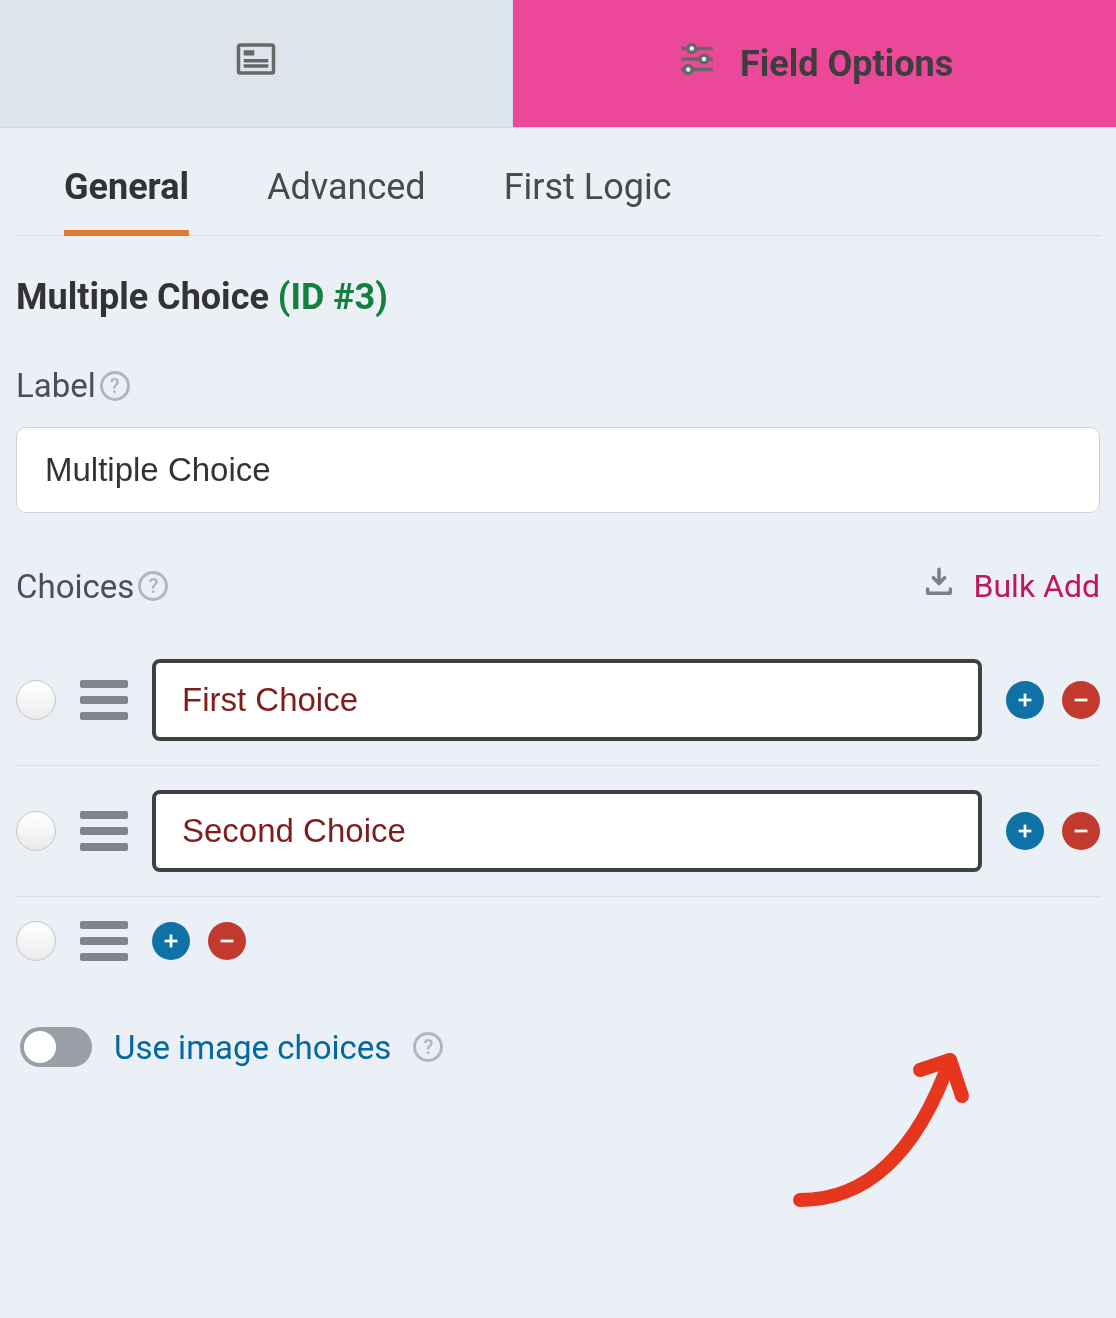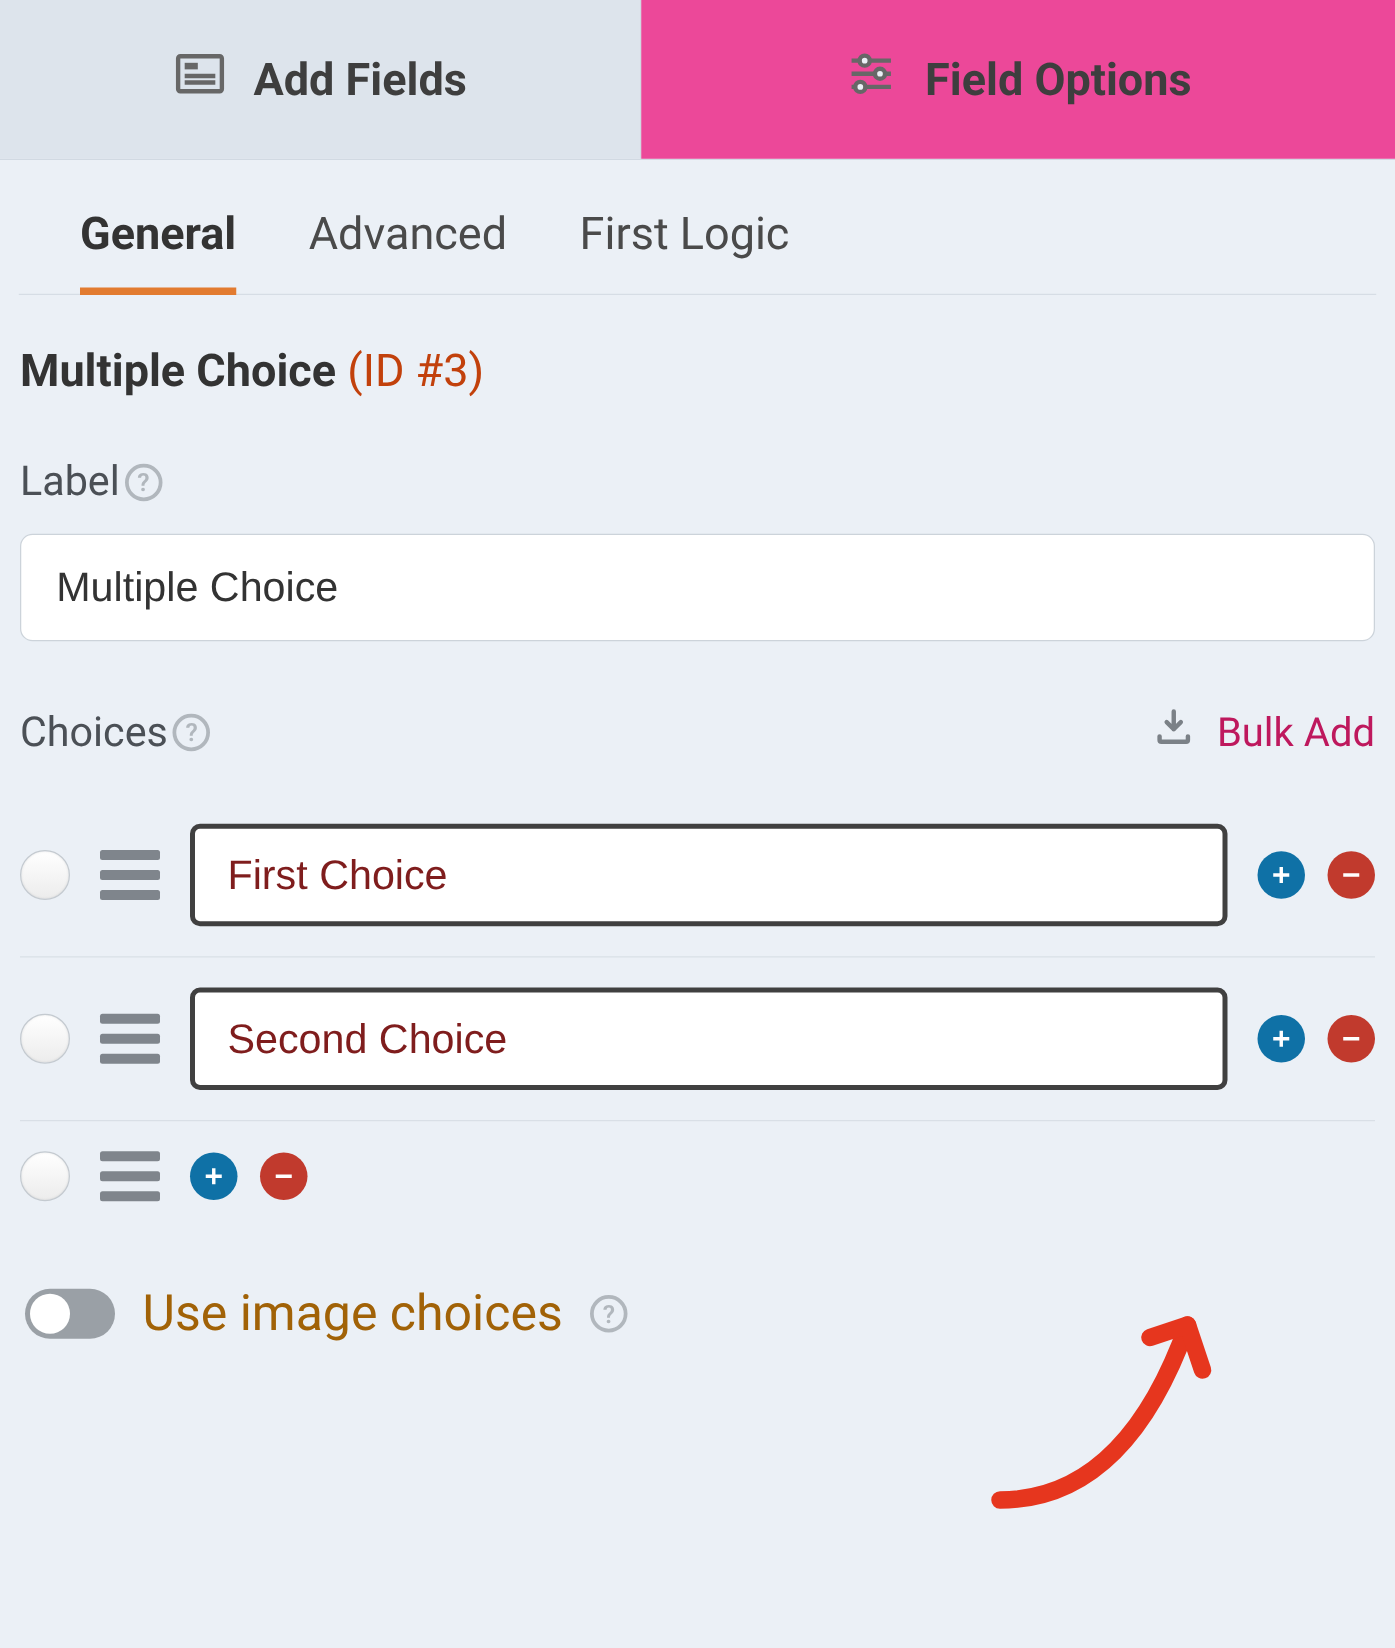--- a/index.html
+++ b/index.html
@@ -34,21 +34,21 @@
   .top-tab.active {
     background: #ec4899;
     flex: 0 0 54%;
     border-right: none;
   }
   .tab-icon svg { width: 42px; height: 42px; fill: #676767; }
 
   
   .sub-tabs {
     display: flex;
-    gap: 58px;
+    gap: 78px;
     padding: 38px 49px 0 49px;
     border-bottom: 1px solid #d6dde5;
     margin: 0 15px;
   }
   .sub-tab {
     font-size: 36px;
     color: #4a4a4a;
     padding-bottom: 22px;
     cursor: pointer;
     border-bottom: 6px solid transparent;
@@ -62,21 +62,21 @@
 
   
   .content { padding: 40px 16px 0 16px; }
 
   .field-title {
     font-size: 36px;
     font-weight: 700;
     color: #333;
     margin-bottom: 48px;
   }
-  .field-title .id { color: #c2410c; font-weight: 400; text-align: right; }
+  .field-title .id { color: #15803d; font-weight: 700; text-align: right; }
 
   .section-label-row {
     display: flex;
     align-items: center;
     gap: 4px;
     margin-bottom: 22px;
   }
   .section-label { font-size: 33px; color: #4b5056; }
   .help-icon {
     width: 30px; height: 30px;
@@ -156,39 +156,38 @@
   }
   .toggle {
     width: 72px; height: 40px; border-radius: 20px;
     background: #9aa0a6; position: relative; cursor: pointer;
     flex-shrink: 0;
   }
   .toggle .knob {
     position: absolute; left: 4px; top: 4px;
     width: 32px; height: 32px; border-radius: 50%; background: #fff;
   }
-  .toggle-label { font-size: 40px; color: #a16207; }
+  .toggle-label { font-size: 33px; color: #0369a1; }
 
   
   .arrow-svg { position: absolute; left: 780px; top: 1000px; pointer-events:none; }
 </style>
 </head>
 <body>
 
 <div class="top-tabs">
   <div class="top-tab">
     <span class="tab-icon">
       <svg viewBox="0 0 24 24">
           <rect x="2" y="4" width="20" height="16" rx="1" fill="none" stroke="#676767" stroke-width="2"></rect>
           <rect x="5" y="7" width="6" height="3" fill="#676767"></rect>
           <line x1="5" y1="13" x2="19" y2="13" stroke="#676767" stroke-width="2"></line>
           <line x1="5" y1="16" x2="19" y2="16" stroke="#676767" stroke-width="2"></line>
         </svg>
     </span>
-    <span>Add Fields</span>
   </div>
   <div class="top-tab active">
     <span class="tab-icon">
       <svg viewBox="0 0 24 24">
           <line x1="3" y1="6" x2="21" y2="6" stroke="#676767" stroke-width="2"></line>
           <circle cx="9" cy="6" r="2.3" fill="#ebf0f6" stroke="#676767" stroke-width="2"></circle>
           <line x1="3" y1="12" x2="21" y2="12" stroke="#676767" stroke-width="2"></line>
           <circle cx="16" cy="12" r="2.3" fill="#ebf0f6" stroke="#676767" stroke-width="2"></circle>
           <line x1="3" y1="18" x2="21" y2="18" stroke="#676767" stroke-width="2"></line>
           <circle cx="7" cy="18" r="2.3" fill="#ebf0f6" stroke="#676767" stroke-width="2"></circle>

